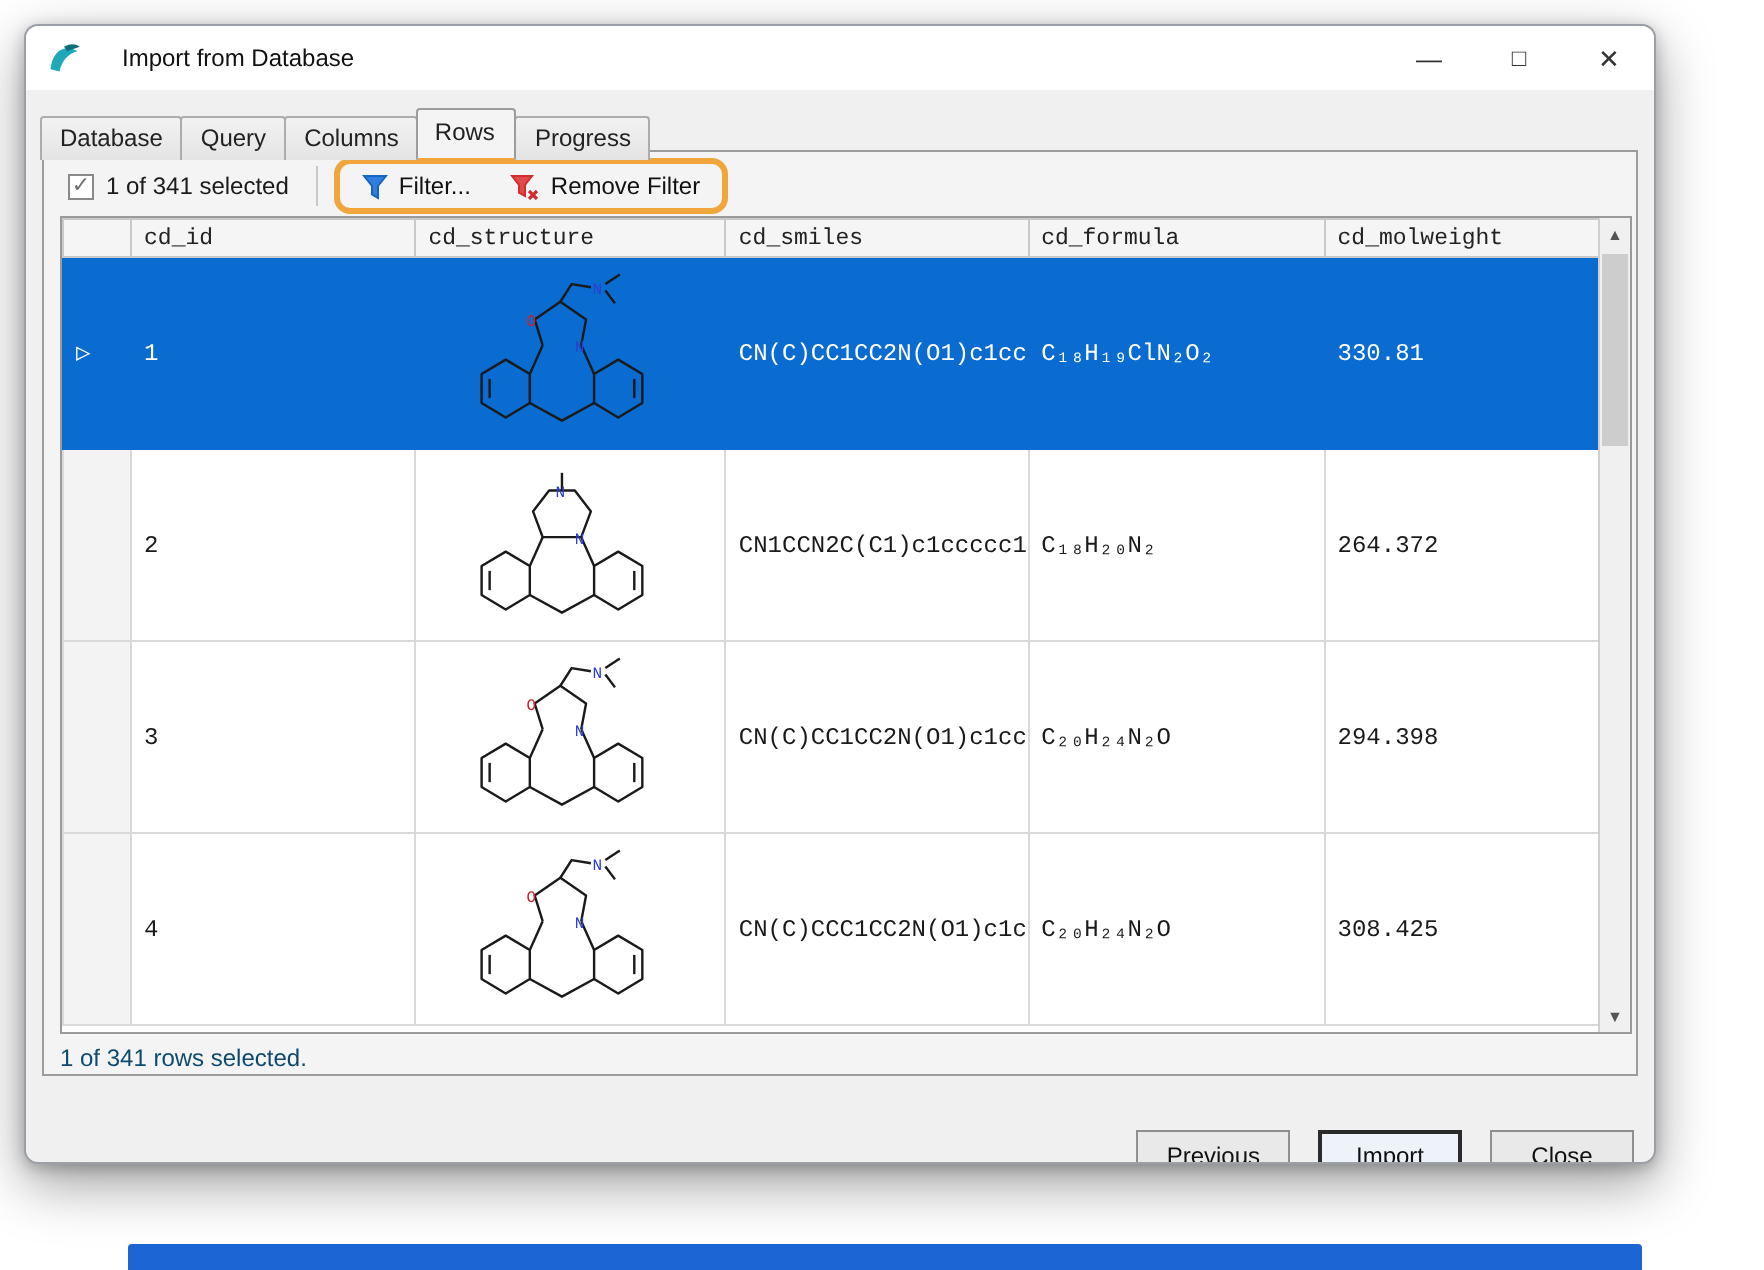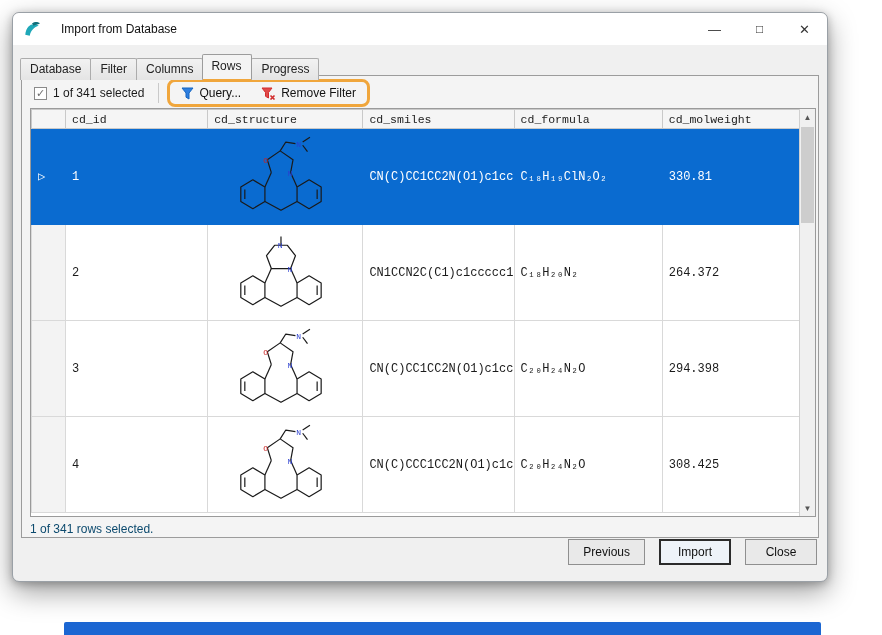--- a/index.html
+++ b/index.html
@@ -90,21 +90,21 @@
     border-left:1px solid #d0d0d0; display:flex; flex-direction:column; }
   .vs-btn { height:16px; display:flex; align-items:center; justify-content:center; color:#555;
     font-size:8px; background:#f0f0f0; }
   .vs-track { flex:1; position:relative; }
   .vs-thumb { position:absolute; left:1px; right:1px; top:2px; height:96px; background:#cdcdcd; }
 
   
   .status { position:absolute; left:8px; top:446px; font-size:12px; color:#0c4a6e; }
 
   
-  .btn-row { position:absolute; right:10px; top:526px; display:flex; gap:14px; }
+  .btn-row { position:absolute; right:10px; top:552px; display:flex; gap:14px; }
   .btn {
     min-width:72px; height:26px; padding:0 14px; background:#e9e9e9;
     border:1px solid #8f8f8f; font-size:12px; color:#111;
     display:flex; align-items:center; justify-content:center;
   }
   .btn.default { border:2px solid #2b2b2b; background:#eef3f9; }
   .atom-o { fill:#cc2222; font-size:10px; }
   .atom-n { fill:#2b3fd0; font-size:10px; }
 </style>
 </head>
@@ -159,40 +159,40 @@
     </svg>
     <span class="title">Import from Database</span>
     <span class="spacer"></span>
     <div class="win-btn mini">—</div>
     <div class="win-btn maxi">□</div>
     <div class="win-btn close">✕</div>
   </div>
 
   <div class="tabstrip">
     <div class="tab">Database</div>
-    <div class="tab">Filter</div>
+    <div class="tab">Query</div>
     <div class="tab">Columns</div>
     <div class="tab active">Rows</div>
     <div class="tab">Progress</div>
   </div>
 
   <div class="page">
 
     <div class="toolbar">
       <div class="checkbox-wrap">
         <span class="checkbox">✓</span>
         <span>1 of 341 selected</span>
       </div>
       <div class="tb-sep"></div>
       <div class="annotation-box">
         <div class="flat-btn">
           <svg width="13" height="13" viewBox="0 0 13 13">
             <path d="M1,1 H12 L8,6 V12 L5,10.2 V6 Z" fill="#2f7fe0" stroke="#1565c0" stroke-width="1"></path>
           </svg>
-          <span>Query...</span>
+          <span>Filter...</span>
         </div>
         <div class="flat-btn">
           <svg width="15" height="13" viewBox="0 0 15 13">
             <path d="M1,1 H11 L7.5,5.5 V11 L4.5,9.3 V5.5 Z" fill="#e04a4a" stroke="#d22d2d" stroke-width="1"></path>
             <path d="M9.5,8.5 L13.5,12.5 M13.5,8.5 L9.5,12.5" stroke="#d22d2d" stroke-width="1.6"></path>
           </svg>
           <span>Remove Filter</span>
         </div>
       </div>
     </div>

